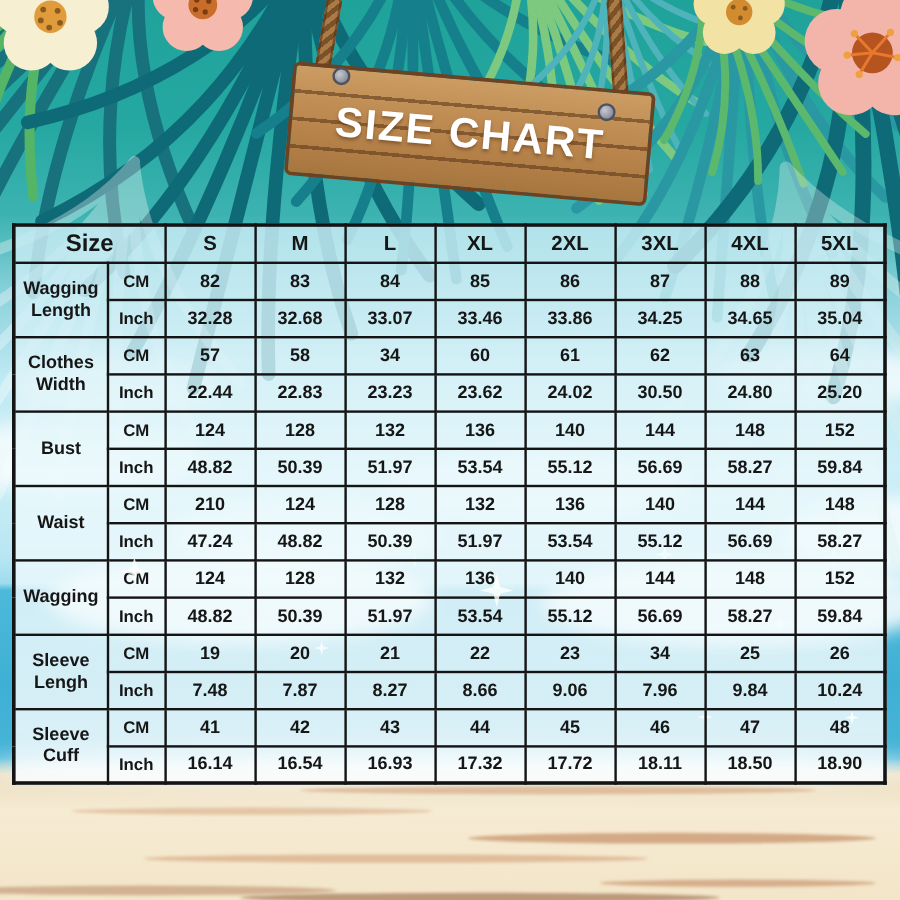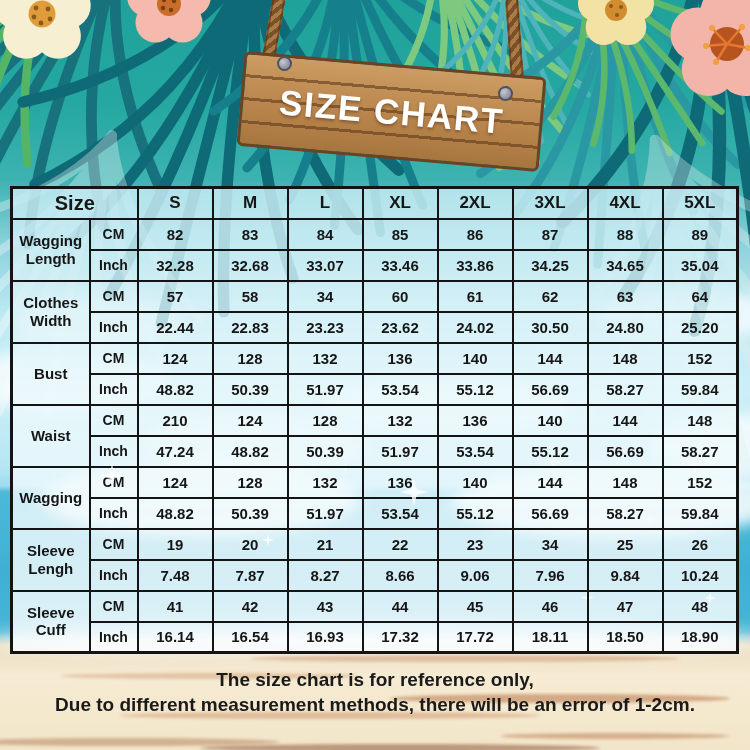--- a/index.html
+++ b/index.html
@@ -373,18 +373,14 @@
   </table>
 
   <div class="streak" style="left:250px;top:655px;width:430px;height:7px;background:rgba(187,108,60,.35);"></div>
   <div class="streak" style="left:60px;top:673px;width:300px;height:6px;background:rgba(187,108,60,.3);"></div>
   <div class="streak" style="left:390px;top:694px;width:340px;height:9px;background:rgba(170,90,45,.45);"></div>
   <div class="streak" style="left:120px;top:712px;width:420px;height:7px;background:rgba(187,108,60,.35);"></div>
   <div class="streak" style="left:500px;top:733px;width:230px;height:6px;background:rgba(170,90,45,.4);"></div>
   <div class="streak" style="left:-40px;top:738px;width:320px;height:8px;background:rgba(150,80,40,.35);"></div>
   <div class="streak" style="left:200px;top:744px;width:400px;height:8px;background:rgba(120,60,30,.45);"></div>
 
-  <div id="footer">
-    <div>The size chart is for reference only,</div>
-    <div>Due to different measurement methods, there will be an error of 1-2cm.</div>
-  </div>
 
 </div>
 
 </body></html>

